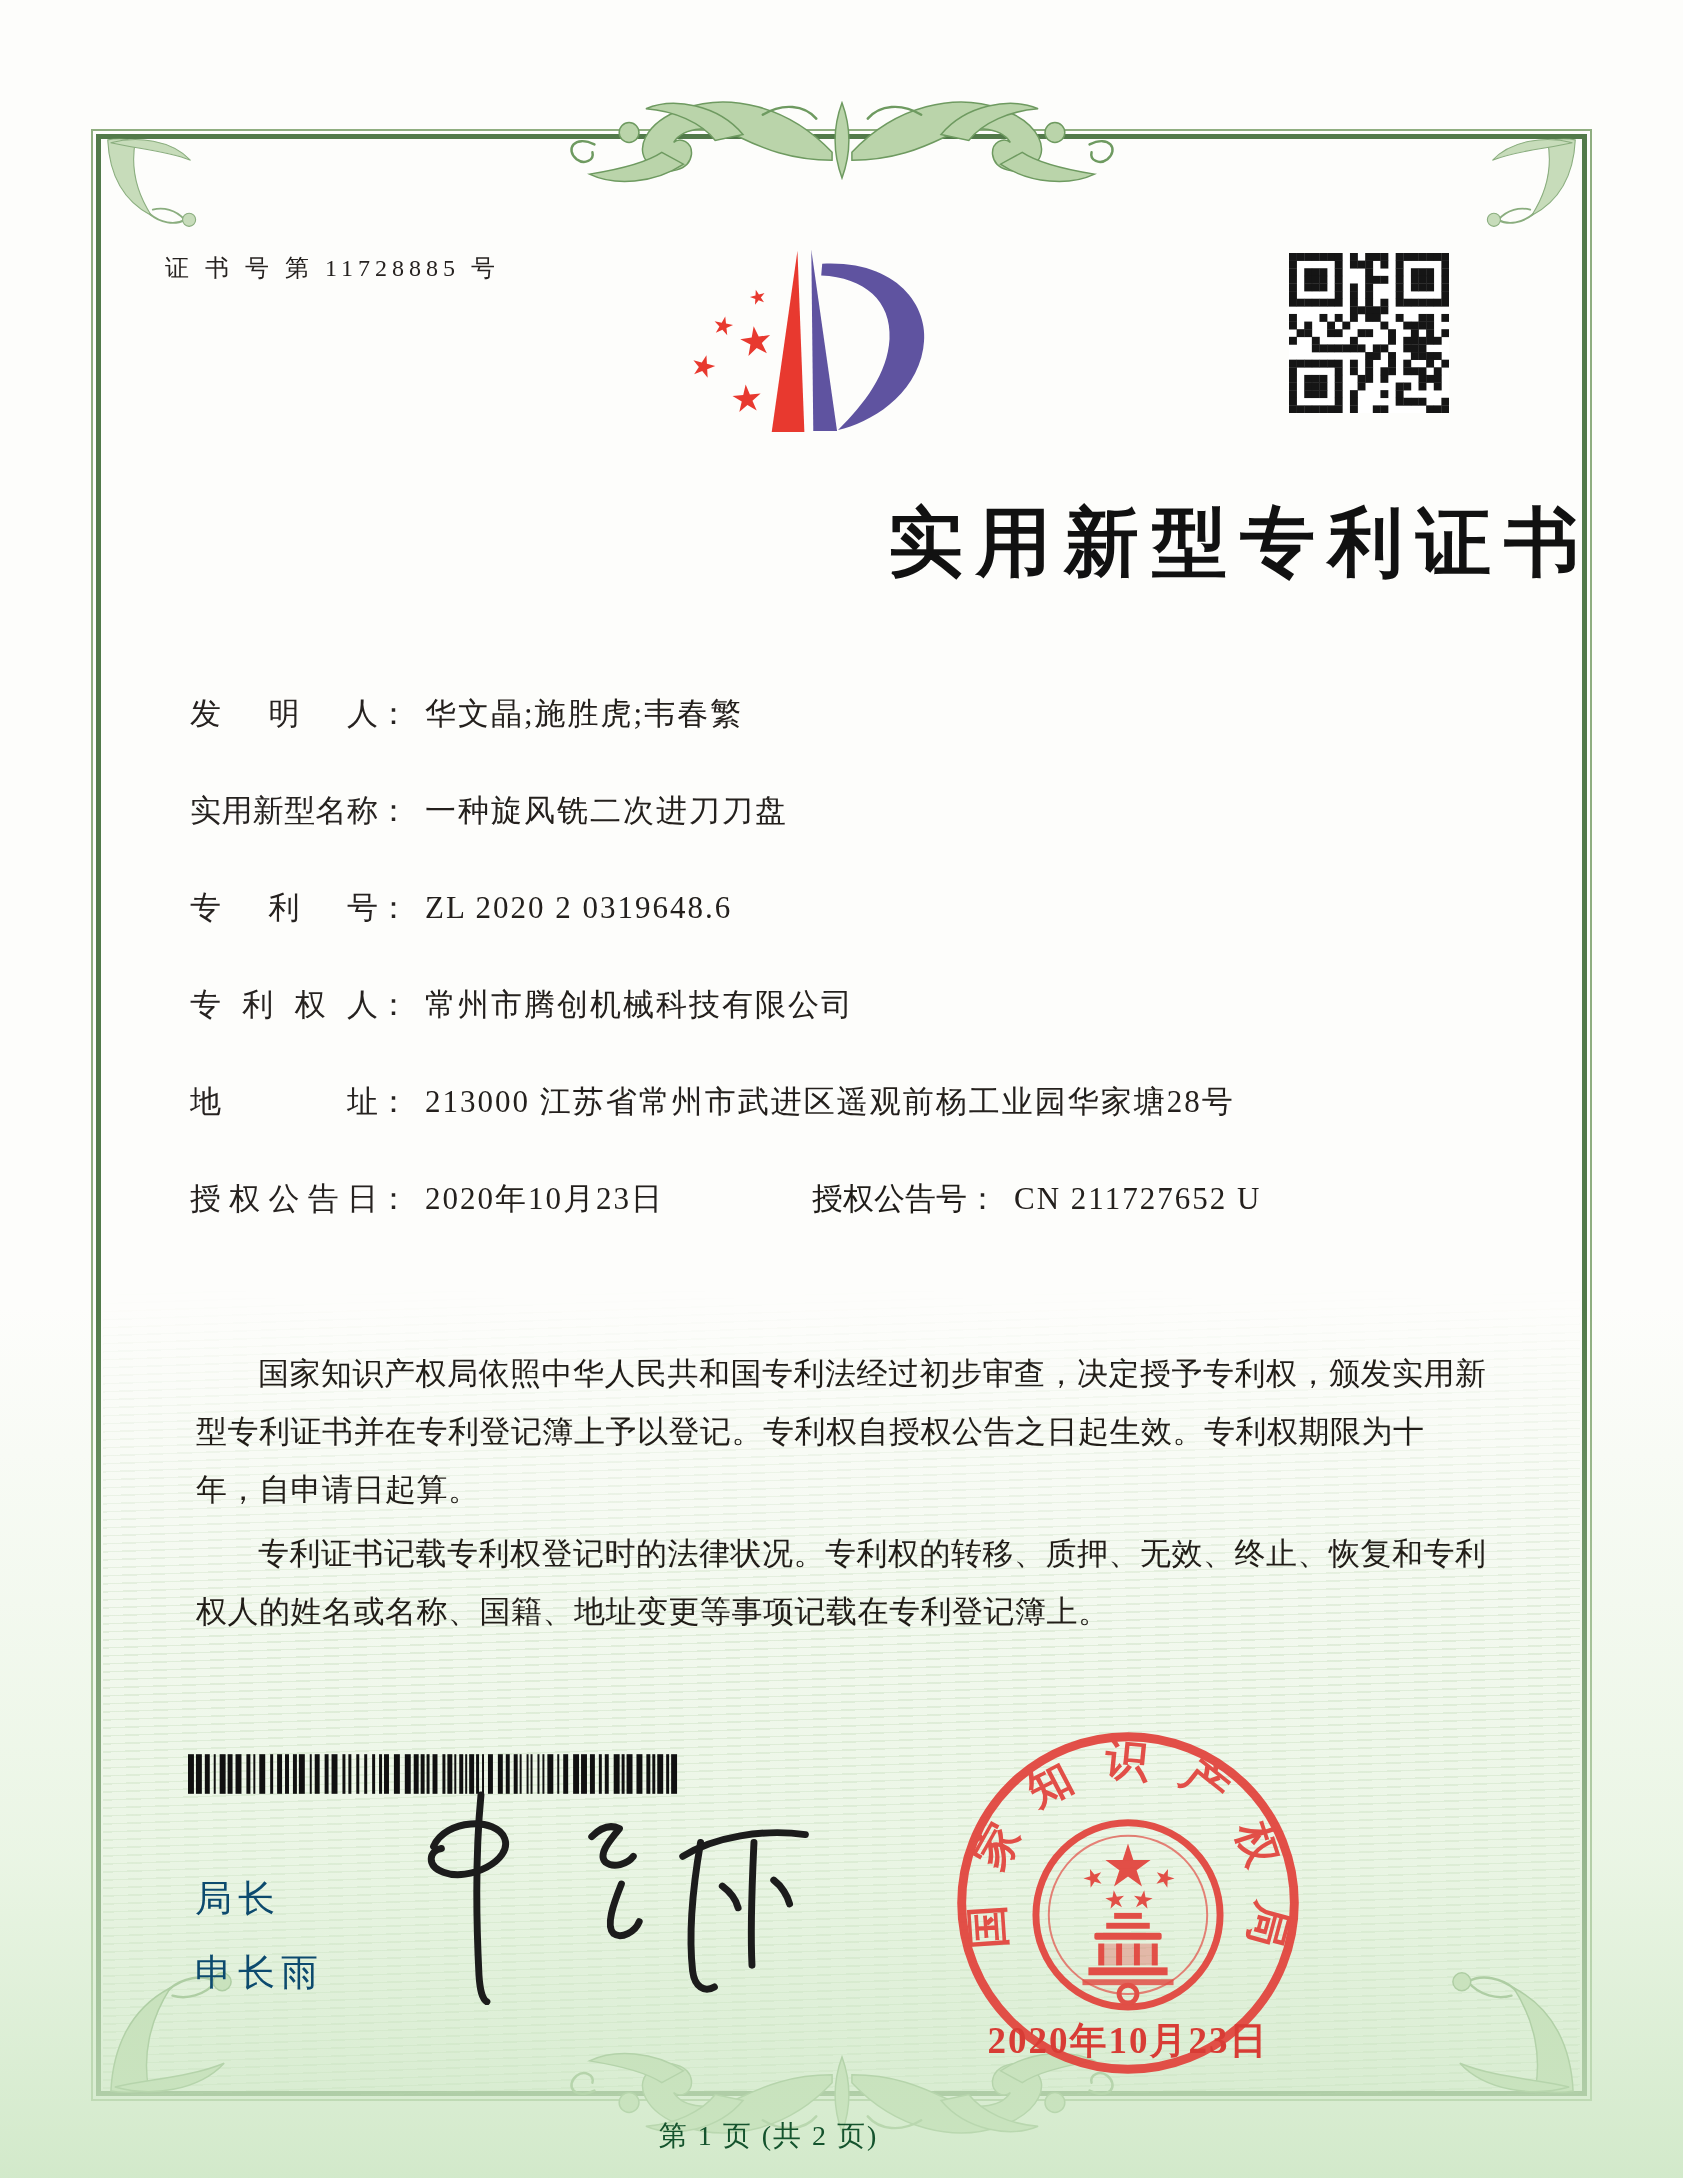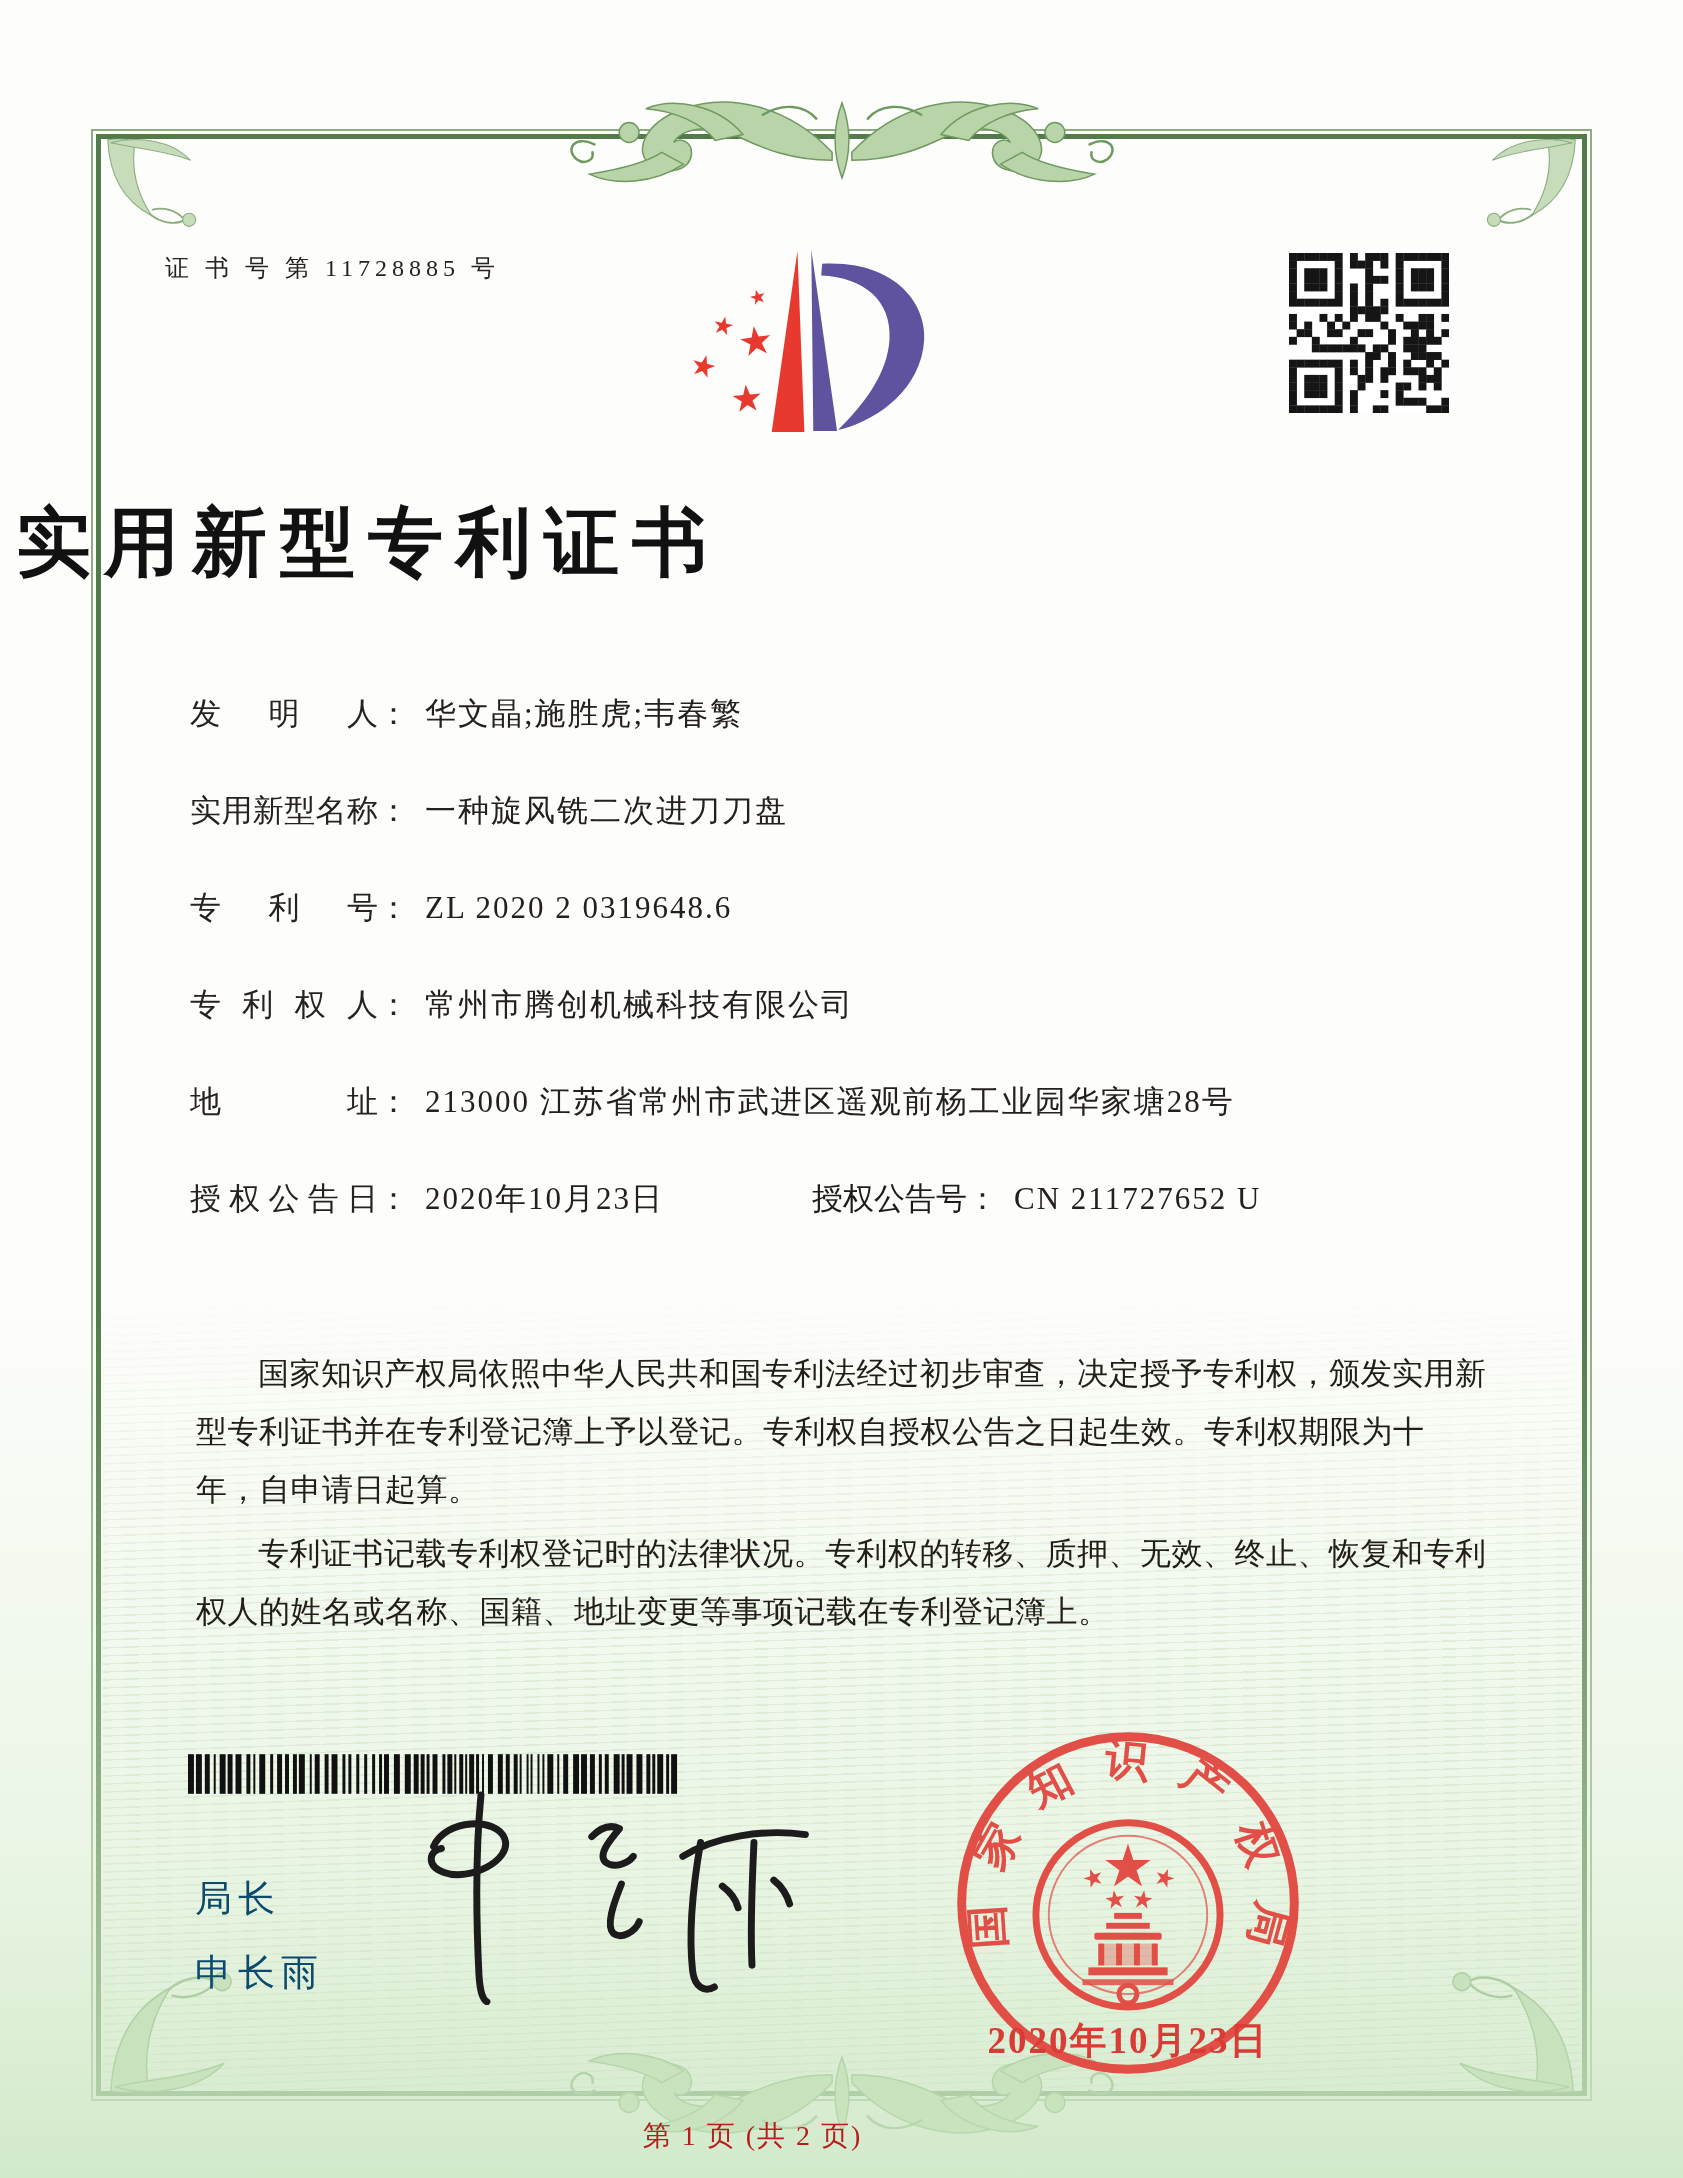--- a/index.html
+++ b/index.html
@@ -19,21 +19,21 @@
   .tint{position:absolute;inset:0;z-index:2;pointer-events:none;
     background:linear-gradient(180deg, rgba(235,246,229,0) 60%, rgba(216,238,207,0.5) 85%, rgba(203,230,194,0.85) 100%);}
 
   
   .orn-fill{fill:#bad4aa;stroke:#6e9a60;stroke-width:1.5px;}
   .orn-stroke{fill:none;stroke:#6e9a60;stroke-width:2.5px;stroke-linecap:round;}
   .ornament{position:absolute;z-index:1;}
 
   
   .cert-number{position:absolute;left:165px;top:252px;font-size:24px;letter-spacing:5px;z-index:3;color:#262220;}
-  .title{position:absolute;left:16px;top:493px;width:1584px;margin:0;text-align:left;
+  .title{position:absolute;left:8px;top:493px;width:1584px;margin:0;text-align:right;
          font-size:75px;font-weight:bold;letter-spacing:13px;z-index:3;color:#111;}
   .fields{position:absolute;left:190px;top:665px;width:1327px;z-index:3;font-size:31px;}
   .frow{position:relative;line-height:97px;white-space:nowrap;}
   .flabel{display:inline-block;width:188px;text-align:justify;text-align-last:justify;
           vertical-align:baseline;color:#262220;}
   .fcolon{display:inline;color:#262220;}
   .fvalue{margin-left:16px;letter-spacing:2px;color:#24201d;}
   .grant-pair{position:absolute;left:622px;top:0;}
   .body-text{position:absolute;left:190px;top:1339px;width:1303px;z-index:3;
              font-size:31px;line-height:58px;letter-spacing:0.5px;color:#211d18;}
@@ -44,21 +44,21 @@
   .qr{position:absolute;left:1289px;top:253px;z-index:3;background:#fff;}
   .logo{position:absolute;left:642px;top:220px;z-index:3;}
   .director{position:absolute;left:195px;top:1874px;z-index:3;font-size:37px;color:#0c4a6e;}
   .director div{margin-bottom:24px;letter-spacing:6px;}
   .signature{position:absolute;left:386px;top:1777px;z-index:3;}
   .sig{fill:none;stroke:#1c1c1c;stroke-width:7px;stroke-linecap:round;stroke-linejoin:round;}
   .seal{position:absolute;left:930px;top:1705px;z-index:4;opacity:0.93;}
   .seal-date{position:absolute;left:940px;top:2016px;width:376px;text-align:center;z-index:4;
              font-size:37px;color:#d83c35;letter-spacing:2px;font-weight:bold;}
   .footer{position:absolute;left:0;top:2117px;width:1505px;text-align:center;z-index:3;
-          font-size:28px;letter-spacing:2px;color:#b91c1c;}
+          font-size:28px;letter-spacing:2px;color:#14532d;padding-left:16px;}
   .defs-holder{position:absolute;width:0;height:0;overflow:hidden;}
 </style>
 </head>
 <body>
 
 <div class="page">
 
   <svg class="defs-holder" aria-hidden="true">
     <defs>
       <path id="star" d="M0,-1 L0.2245,-0.309 L0.951,-0.309 L0.363,0.118 L0.588,0.809 L0,0.382 L-0.588,0.809 L-0.363,0.118 L-0.951,-0.309 L-0.2245,-0.309 Z"></path>

